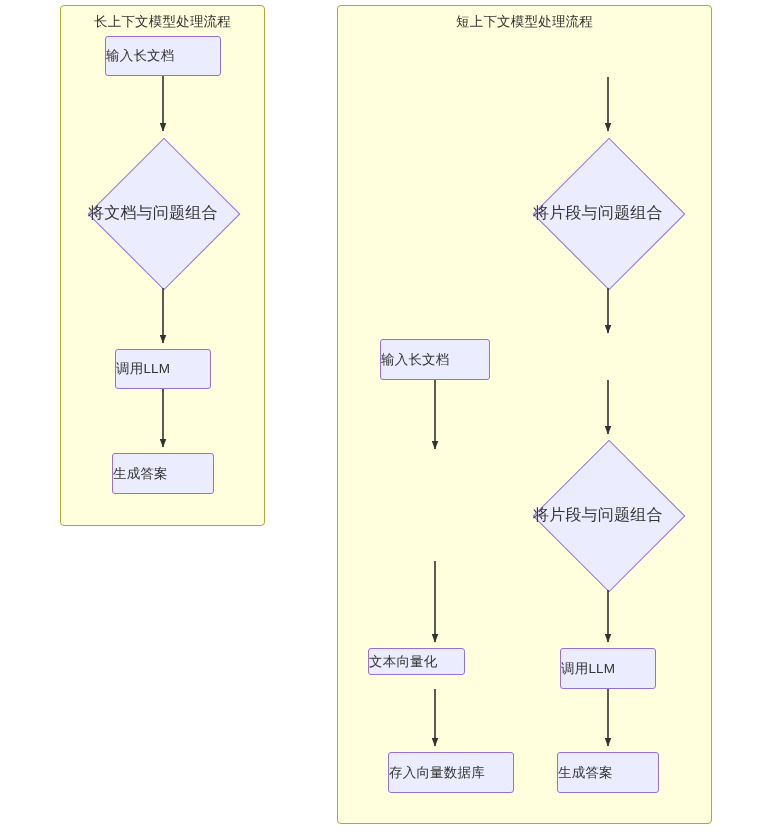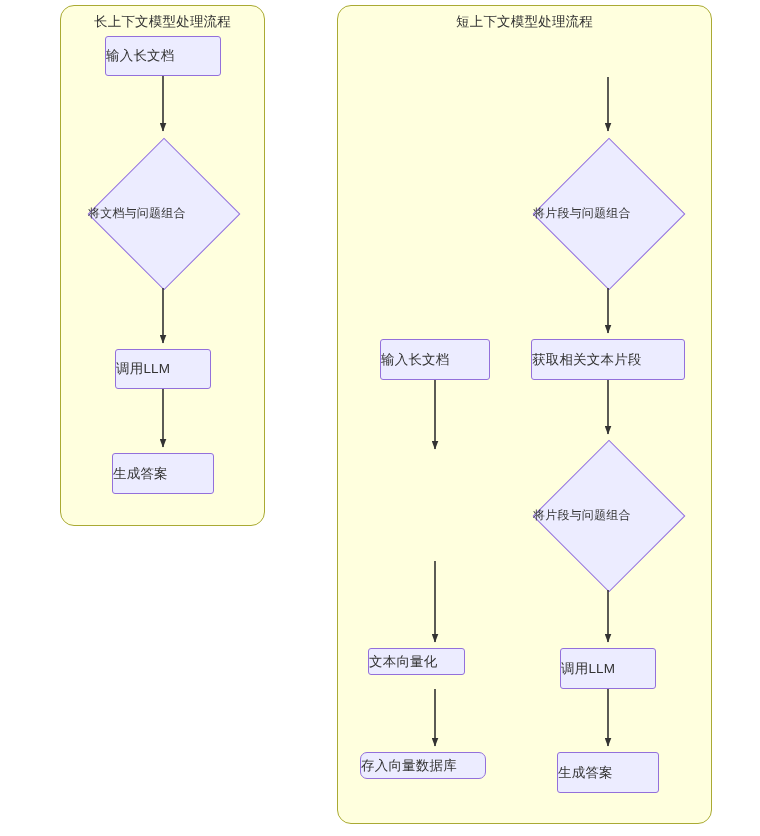--- a/index.html
+++ b/index.html
@@ -21,21 +21,21 @@
     top: 0;
     width: 760px;
     height: 836px;
   }
 
   
   .subgraph {
     position: absolute;
     background: #ffffde;
     border: 1px solid #aaaa33;
-    border-radius: 14px;
+    border-radius: 4px;
     box-sizing: border-box;
   }
   #subgraph-left  { left: 60px;  top: 5px;  width: 205px; height: 521px; }
   #subgraph-right { left: 337px; top: 5px;  width: 375px; height: 819px; padding-left: 44px; }
 
   .subgraph-title {
     position: absolute;
     left: 0;
     right: 0;
     top: 7px;
@@ -75,21 +75,21 @@
     left: 50%;
     top: 50%;
     background: #ececff;
     border: 1px solid #9370db;
     transform-origin: center center;
   }
   .node.diamond .dia-label {
     position: relative;
     z-index: 2;
     color: #333333;
-    font-size: 12px;
+    font-size: 16px;
     white-space: nowrap;
   }
 
   
   #edge-layer {
     position: absolute;
     left: 0;
     top: 0;
     width: 760px;
     height: 836px;
@@ -135,39 +135,36 @@
 
   <div class="node diamond" style="left:533px; top:138px; width:150px; height:150px;">
     <div class="dia-shape" style="width:106px; height:106px; margin-left:-53px; margin-top:-53px; transform:rotate(45deg);"></div>
     <span class="dia-label">将片段与问题组合</span>
   </div>
 
   <div class="node rect" style="left:380px; top:339px; width:110px; height:41px;">
     <span>输入长文档</span>
   </div>
 
-  <div class="node rect" style="left:531px; top:339px; width:154px; height:41px;">
-    <span>获取相关文本片段</span>
-  </div>
 
 
   <div class="node diamond" style="left:533px; top:440px; width:150px; height:150px;">
     <div class="dia-shape" style="width:106px; height:106px; margin-left:-53px; margin-top:-53px; transform:rotate(45deg);"></div>
     <span class="dia-label">将片段与问题组合</span>
   </div>
 
   <div class="node rect" style="left:368px; top:648px; width:97px; height:27px;">
     <span>文本向量化</span>
   </div>
 
   <div class="node rect" style="left:560px; top:648px; width:96px; height:41px;">
     <span>调用LLM</span>
   </div>
 
-  <div class="node rect" style="left:360px; top:752px; width:126px; height:27px;border-radius:7px;">
+  <div class="node rect" style="left:388px; top:752px; width:126px; height:41px;">
     <span>存入向量数据库</span>
   </div>
 
   <div class="node rect" style="left:557px; top:752px; width:102px; height:41px;">
     <span>生成答案</span>
   </div>
 
   <svg id="edge-layer" viewBox="0 0 760 836">
     <defs>
       <marker id="arrowhead" markerWidth="9" markerHeight="7" refX="8.5" refY="3.5" orient="auto" markerUnits="userSpaceOnUse">

